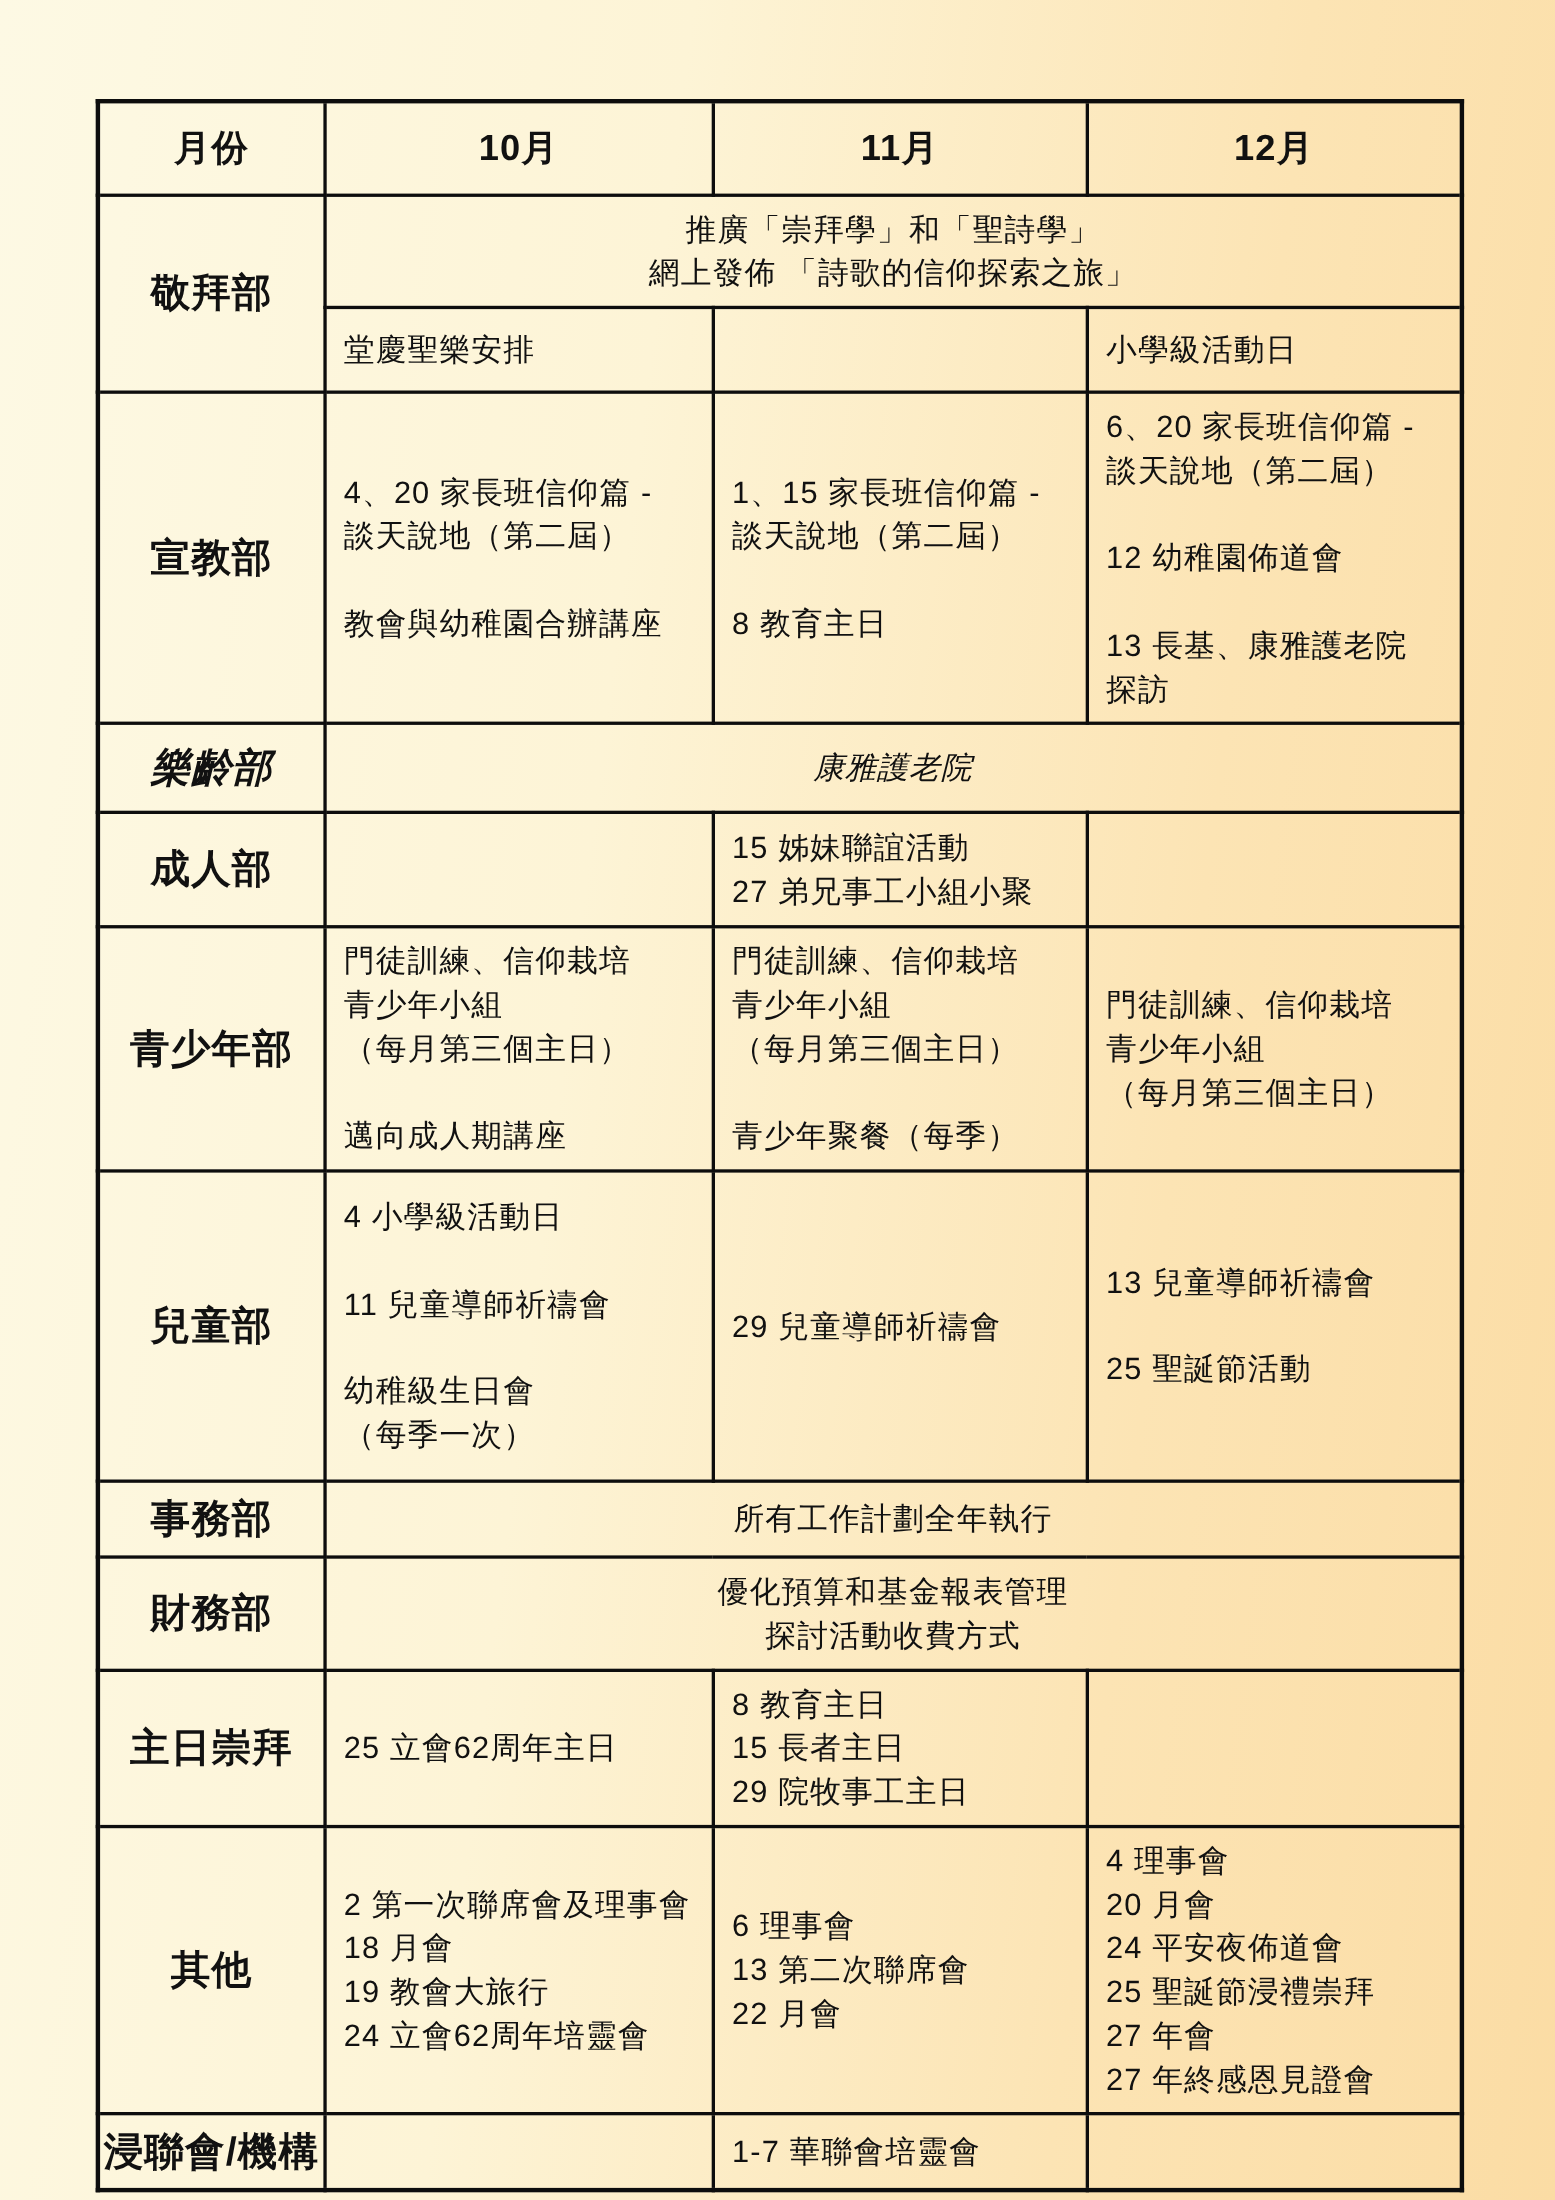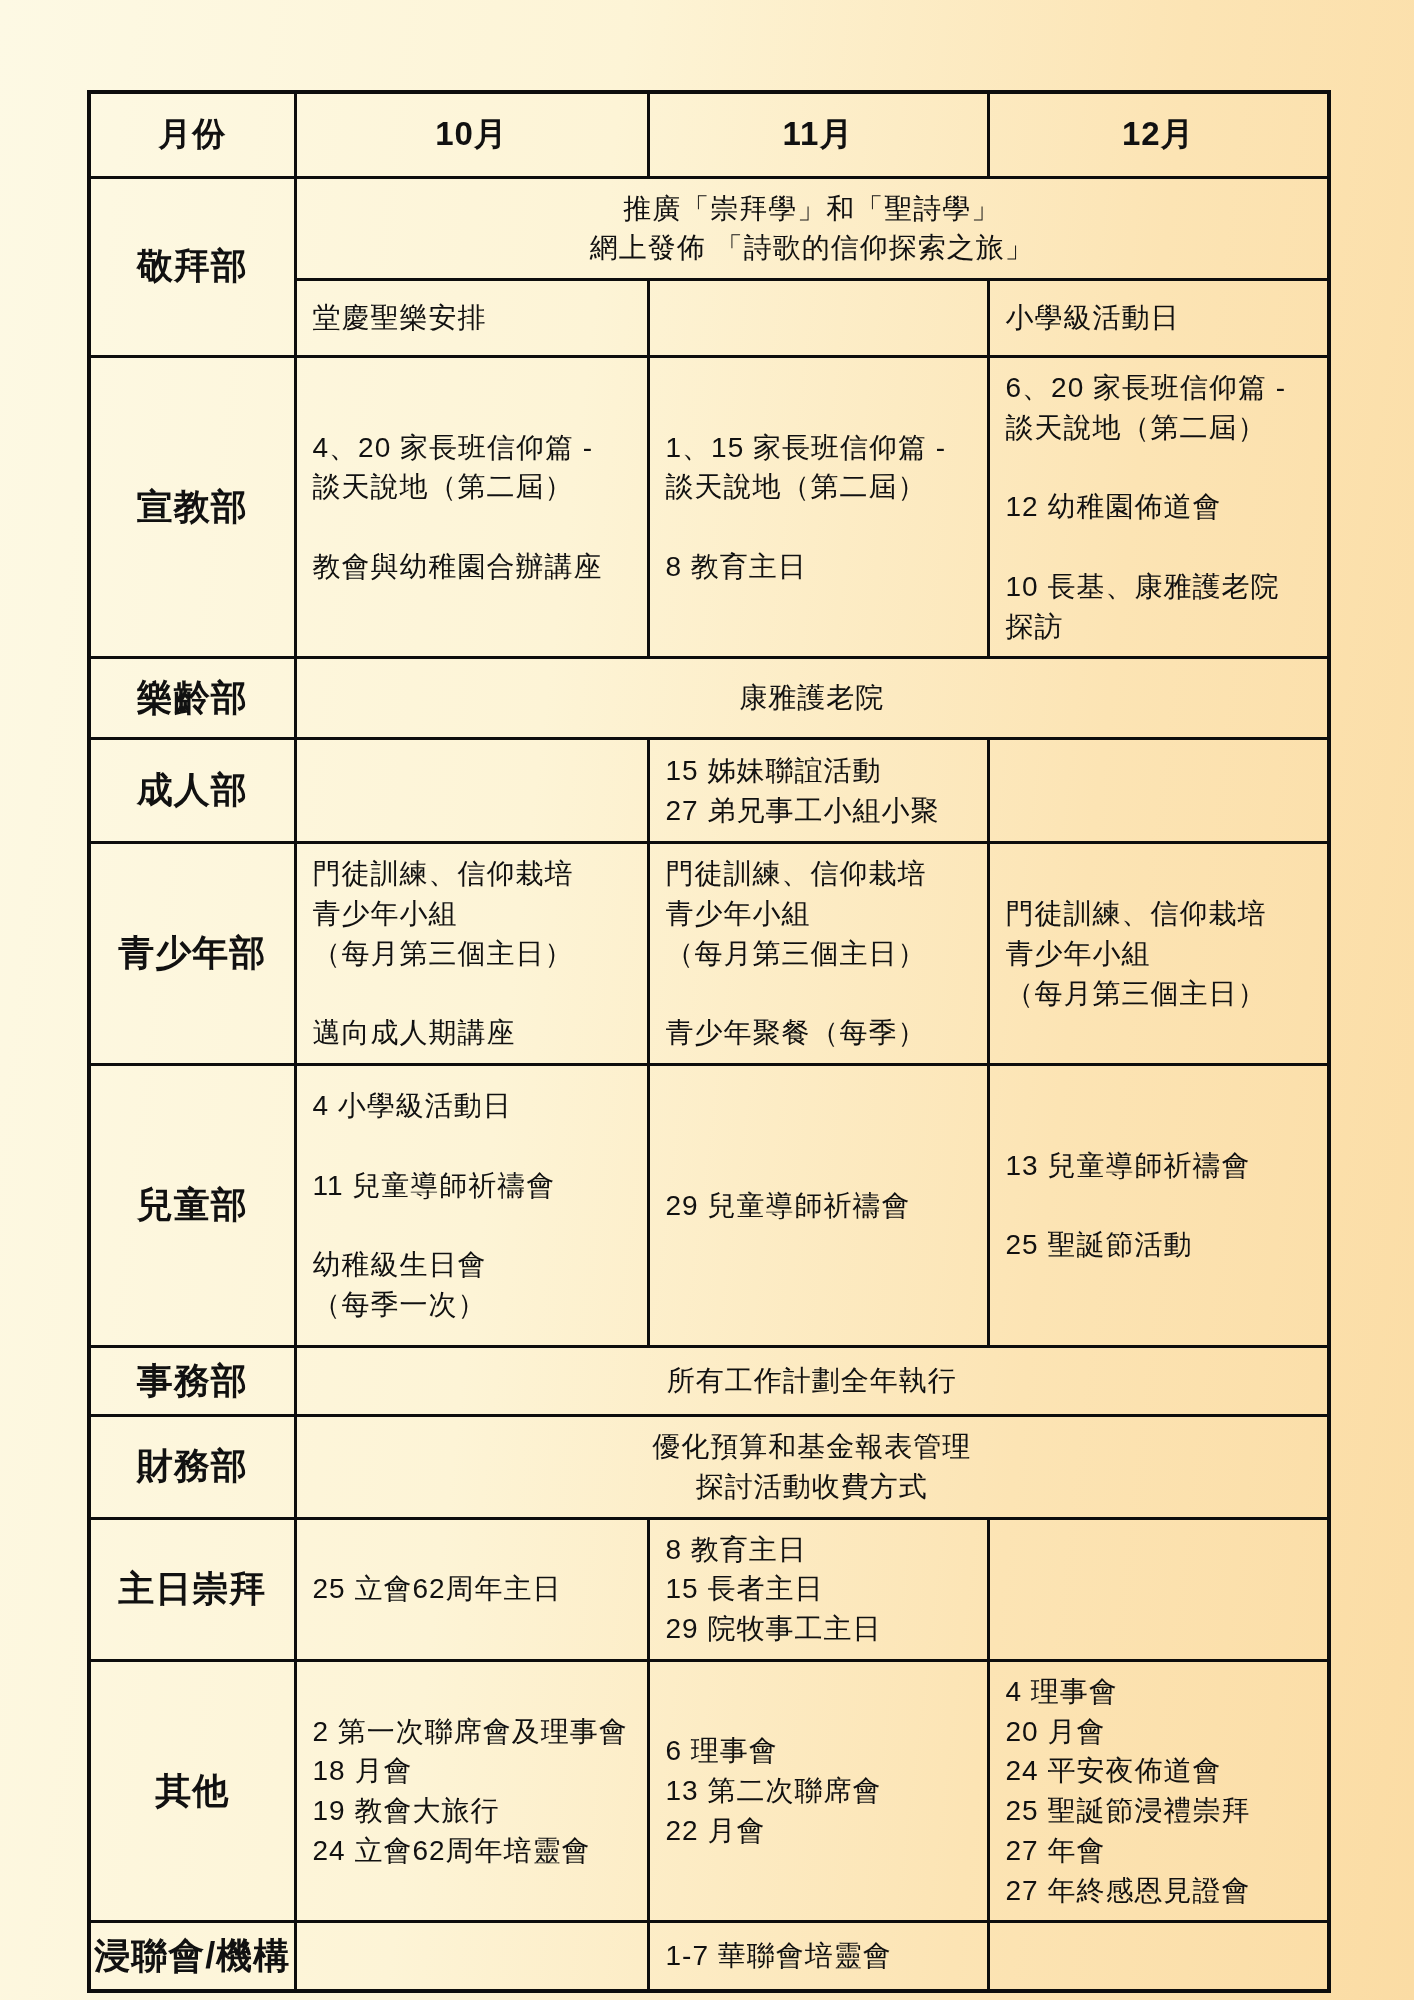--- a/index.html
+++ b/index.html
@@ -49,21 +49,21 @@
   }
   td.cell.center {
     text-align: center;
     padding-left: 8px;
   }
   
   tr.r-header      { height: 85px;  }
   tr.r-worship-a   { height: 98px;  }
   tr.r-worship-b   { height: 77px;  }
   tr.r-mission     { height: 277px; }
-  tr.r-senior      { height: 81px;  }
+  tr.r-senior      { height: 81px; font-style: italic;  }
   tr.r-adult       { height: 104px; }
   tr.r-youth       { height: 206px; }
   tr.r-children    { height: 282px; }
   tr.r-affairs     { height: 69px;  }
   tr.r-finance     { height: 97px;  }
   tr.r-sunday      { height: 133px; }
   tr.r-others      { height: 241px; }
   tr.r-association { height: 69px;  }
 </style>
 </head>
@@ -104,21 +104,21 @@
 教會與幼稚園合辦講座</td>
     <td class="cell">1、15 家長班信仰篇 -
 談天說地（第二屆）
 
 8 教育主日</td>
     <td class="cell">6、20 家長班信仰篇 -
 談天說地（第二屆）
 
 12 幼稚園佈道會
 
-10 長基、康雅護老院
+13 長基、康雅護老院
 探訪</td>
   </tr>
 
   <tr class="r-senior">
     <td class="row-label">樂齡部</td>
     <td class="cell center" colspan="3">康雅護老院</td>
   </tr>
 
   <tr class="r-adult">
     <td class="row-label">成人部</td>

